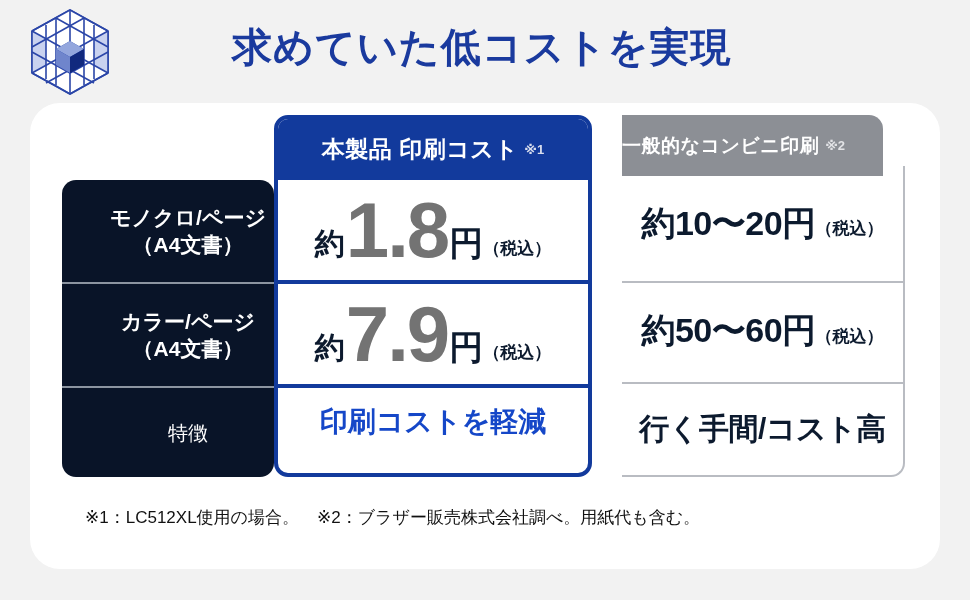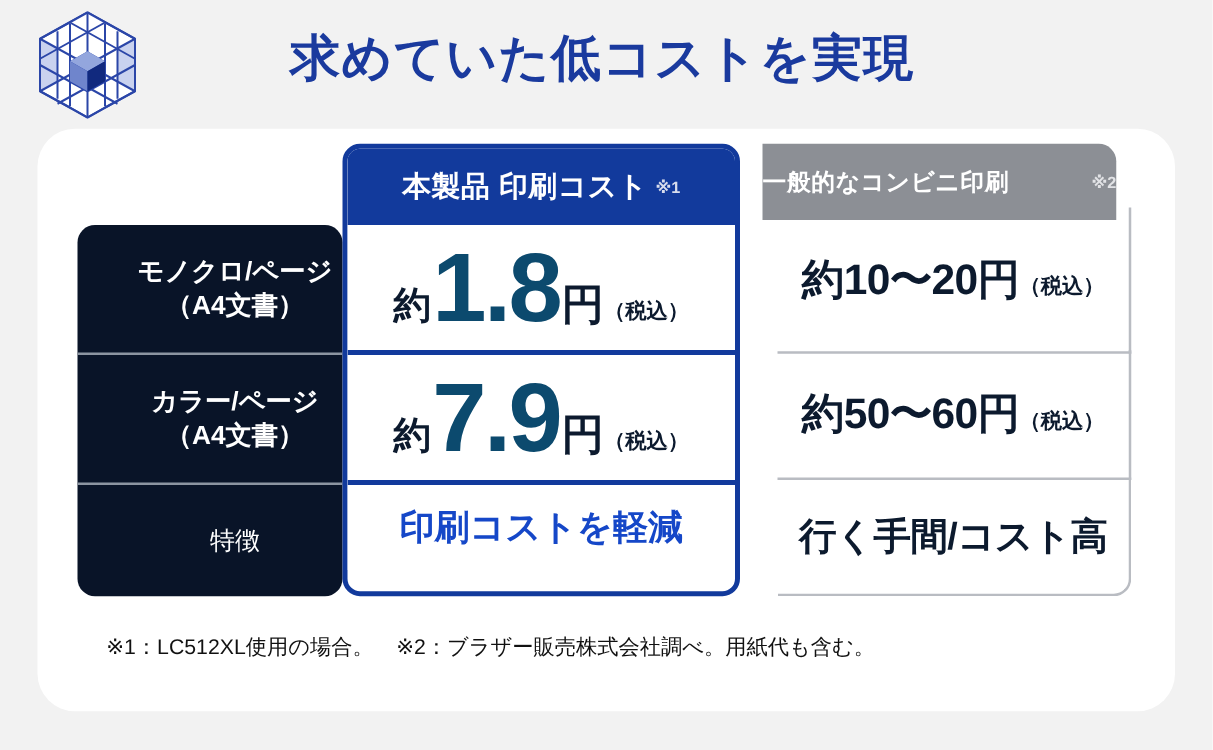--- a/index.html
+++ b/index.html
@@ -111,46 +111,46 @@
     justify-content: center;
     background: #ffffff;
     box-sizing: border-box;
     white-space: nowrap;
   }
   #hl-cell-1 { height: 104px; border-bottom: 4px solid #123a9c; }
   #hl-cell-2 { height: 104px; border-bottom: 4px solid #123a9c; }
   #hl-cell-3 { height: 68px; }
 
   .yaku    { font-size: 30px; font-weight: bold; color: #0c1a2e; margin-right: 1px; position: relative; top: 14px; }
-  .bignum  { font-size: 78px; font-weight: bold; color: #0c4a6e; line-height: 1; letter-spacing: -2px; }
+  .bignum  { font-size: 78px; font-weight: bold; color: #737373; line-height: 1; letter-spacing: -2px; }
   .yen     { font-size: 34px; font-weight: bold; color: #0c1a2e; position: relative; top: 14px; margin-left: 1px; }
   .tax     { font-size: 17px; font-weight: bold; color: #0c1a2e; position: relative; top: 18px; }
   #hl-feature { font-size: 28px; font-weight: bold; color: #1547c8; letter-spacing: 0px; }
 
   
   #cmp-col {
     position: absolute;
     left: 562px;
     top: 12px;
     width: 313px;
     height: 362px;
     box-sizing: border-box;
   }
   #cmp-head {
     position: absolute;
-    left: 18px;
+    left: 30px;
     top: 0;
-    width: 283px;
+    width: 261px;
     height: 61px;
     background: #8c8f95;
     border-radius: 0 14px 0 0;
     color: #ffffff;
     display: flex;
     align-items: center;
-    justify-content: space-between;
+    justify-content: flex-start;
     white-space: nowrap;
   }
   #cmp-head .main { font-size: 19px; font-weight: bold; letter-spacing: 0.5px; }
   #cmp-head .note { font-size: 13px; font-weight: bold; margin-left: 6px; color: #e2e3e6; }
 
   .cmp-cell {
     position: absolute;
     left: 30px;
     width: 283px;
     display: flex;

